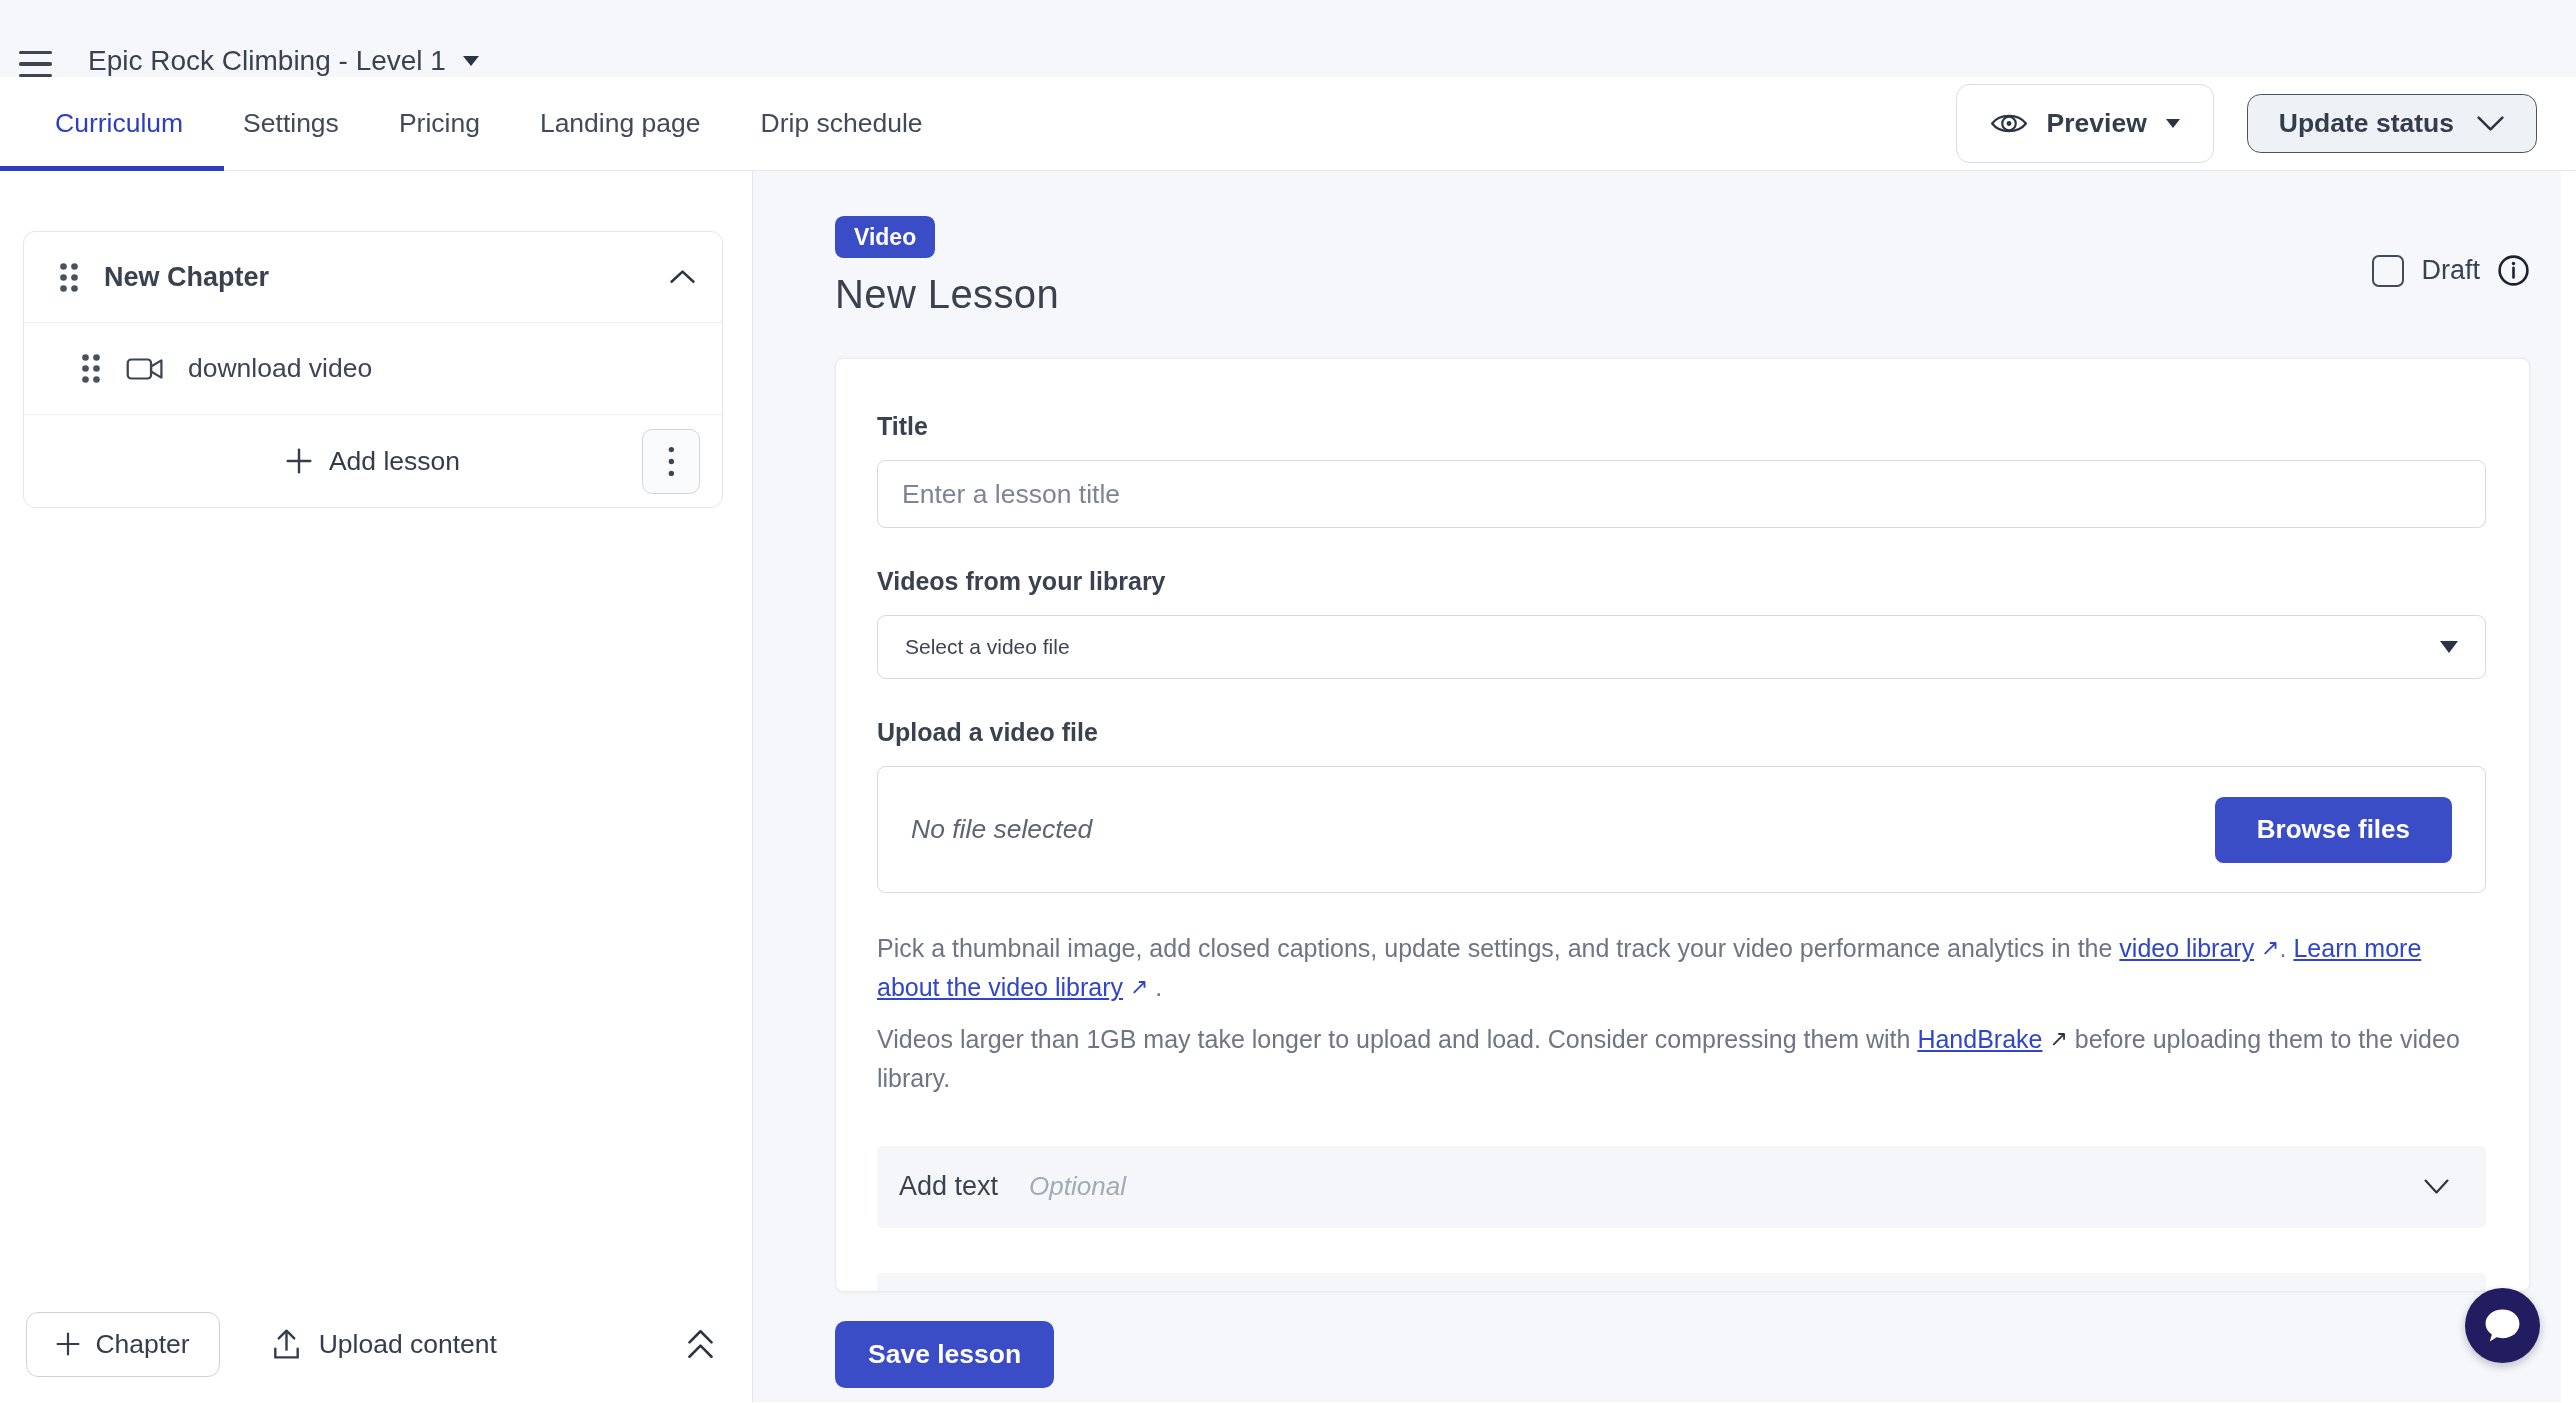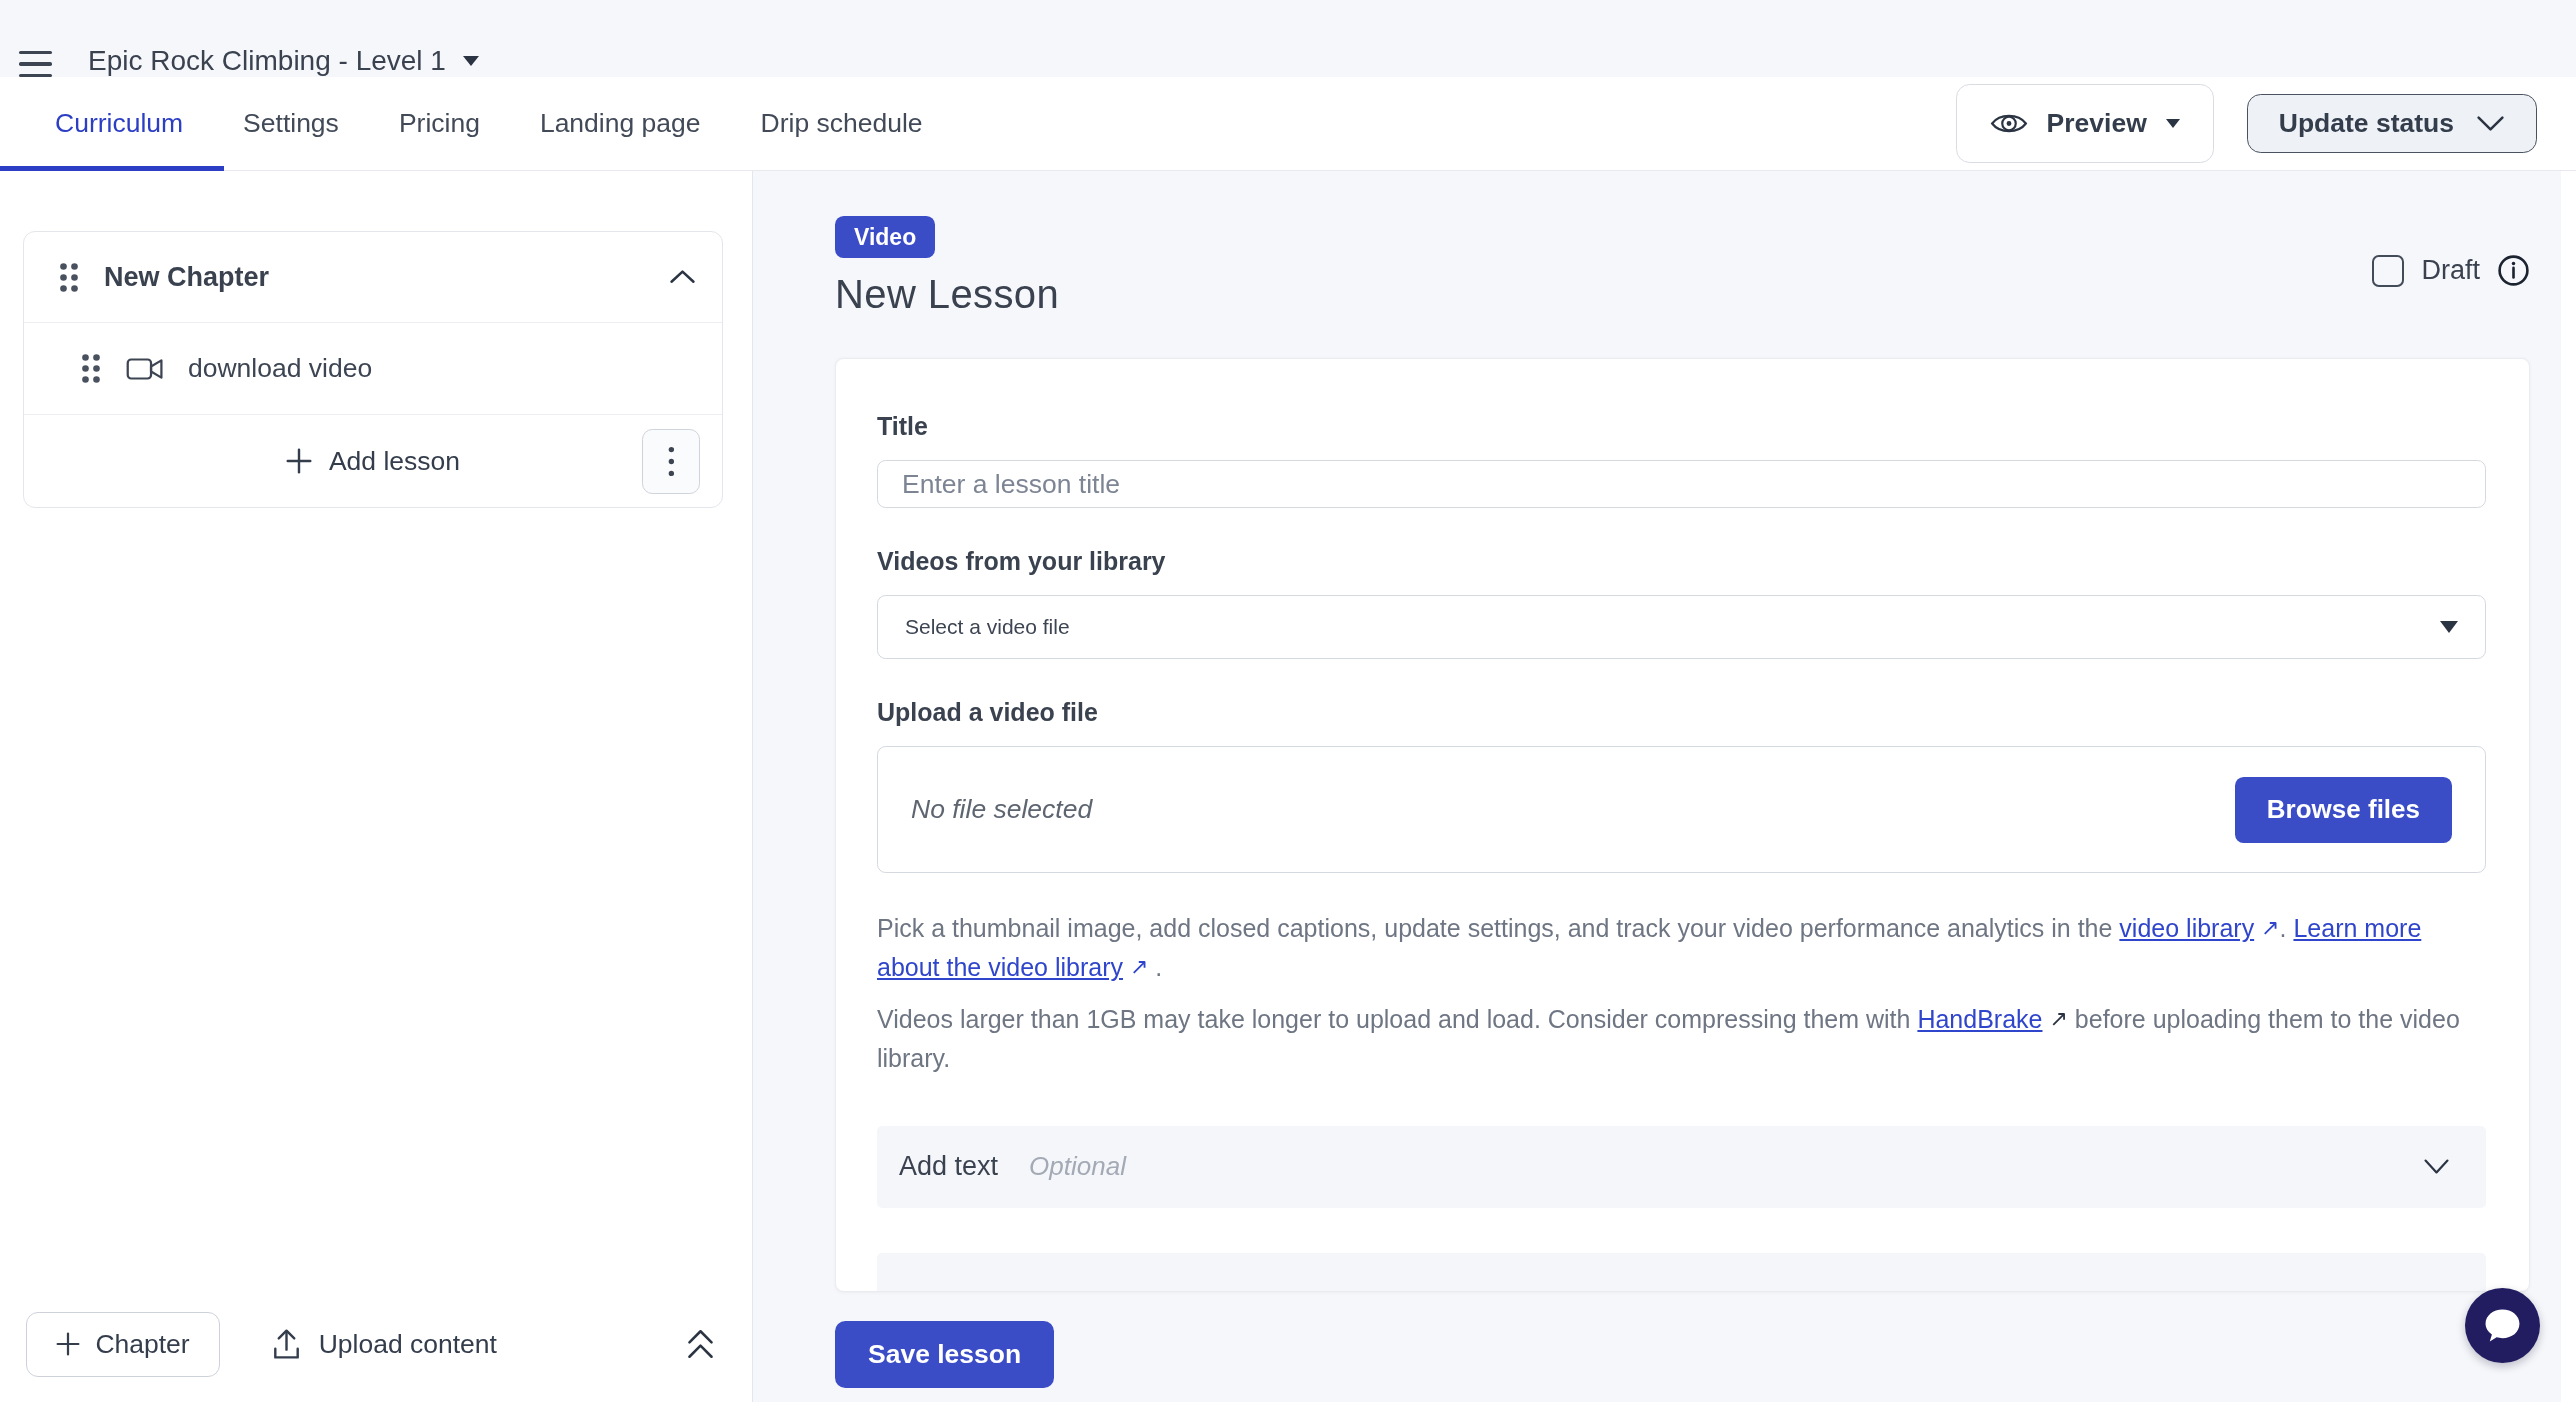--- a/index.html
+++ b/index.html
@@ -53,28 +53,28 @@
   .lesson-title { font-size:40px; font-weight:500; color:#3a4250; margin-top:13.7px; letter-spacing:0.4px; }
   .draft-toggle { display:flex; align-items:center; gap:17px; margin-top:38px; }
   .draft-checkbox { width:32px; height:32px; border:2.6px solid #434b59; border-radius:6.8px; background:transparent; cursor:pointer; }
   .draft-label { font-size:27px; color:#3a4250; }
 
   
   .form-card { margin-top:41px; width:1695px; height:934px; background:#fff; border:0.9px solid #e9ebf0; border-radius:8.6px; box-shadow:0 0.9px 3.4px rgba(40,50,70,0.05); padding:53px 43px 0 41px; overflow:hidden; }
   .field-label { font-size:25px; font-weight:700; color:#3a4250; margin-bottom:19px; }
   .form-group { margin-top:39px; }
   .form-group.first { margin-top:0; }
-  .text-input { width:100%; height:48px; border:1.7px solid #d4d8df; border-radius:8.6px; font-size:26.5px; color:#3d4553; padding:0 24px; font-family:"Liberation Sans", sans-serif; background:#fff; }
+  .text-input { width:100%; height:68px; border:1.7px solid #d4d8df; border-radius:8.6px; font-size:26.5px; color:#3d4553; padding:0 24px; font-family:"Liberation Sans", sans-serif; background:#fff; }
   .text-input::placeholder { color:#7d8594; }
   .select-box { width:100%; height:64px; border:1.7px solid #d4d8df; border-radius:8.6px; display:flex; align-items:center; padding:0 27px; cursor:pointer; background:#fff; }
   .select-value { font-size:21px; color:#3d4553; }
   .select-caret { margin-left:auto; width:0; height:0; border-left:9.4px solid transparent; border-right:9.4px solid transparent; border-top:12px solid #2b3442; }
   .upload-box { width:100%; height:127px; border:1.7px solid #d4d8df; border-radius:8.6px; display:flex; align-items:center; padding:0 33px; background:#fff; }
   .no-file { font-style:italic; font-size:26.5px; color:#5d6570; }
-  .browse-btn { margin-left:auto; height:66px; padding:0 32px; background:#3b4cc7; border:none; border-radius:8.6px; color:#fff; font-size:26px; font-weight:600; font-family:"Liberation Sans", sans-serif; cursor:pointer; }
+  .browse-btn { margin-left:auto; height:66px; padding:0 42px; background:#3b4cc7; border:none; border-radius:8.6px; color:#fff; font-size:26px; font-weight:600; font-family:"Liberation Sans", sans-serif; cursor:pointer; }
 
   .help-text { margin-top:36px; font-size:25px; line-height:1.55; color:#6e7583; }
   .help-text.second { margin-top:13.7px; }
   .inline-link { color:#2f45cb; text-decoration:underline; cursor:pointer; }
   .ext-arrow { display:inline-block; font-style:normal; font-size:22px; transform:translateY(-1.7px); }
   .ext-arrow.blue { color:#2f45cb; }
   .ext-arrow.dark { color:#2b3442; }
 
   .accordion { margin-top:48px; height:82px; background:#f4f6fa; border-radius:5.1px; display:flex; align-items:center; padding:0 36px 0 22px; cursor:pointer; }
   .accordion + .accordion { margin-top:45px; }

